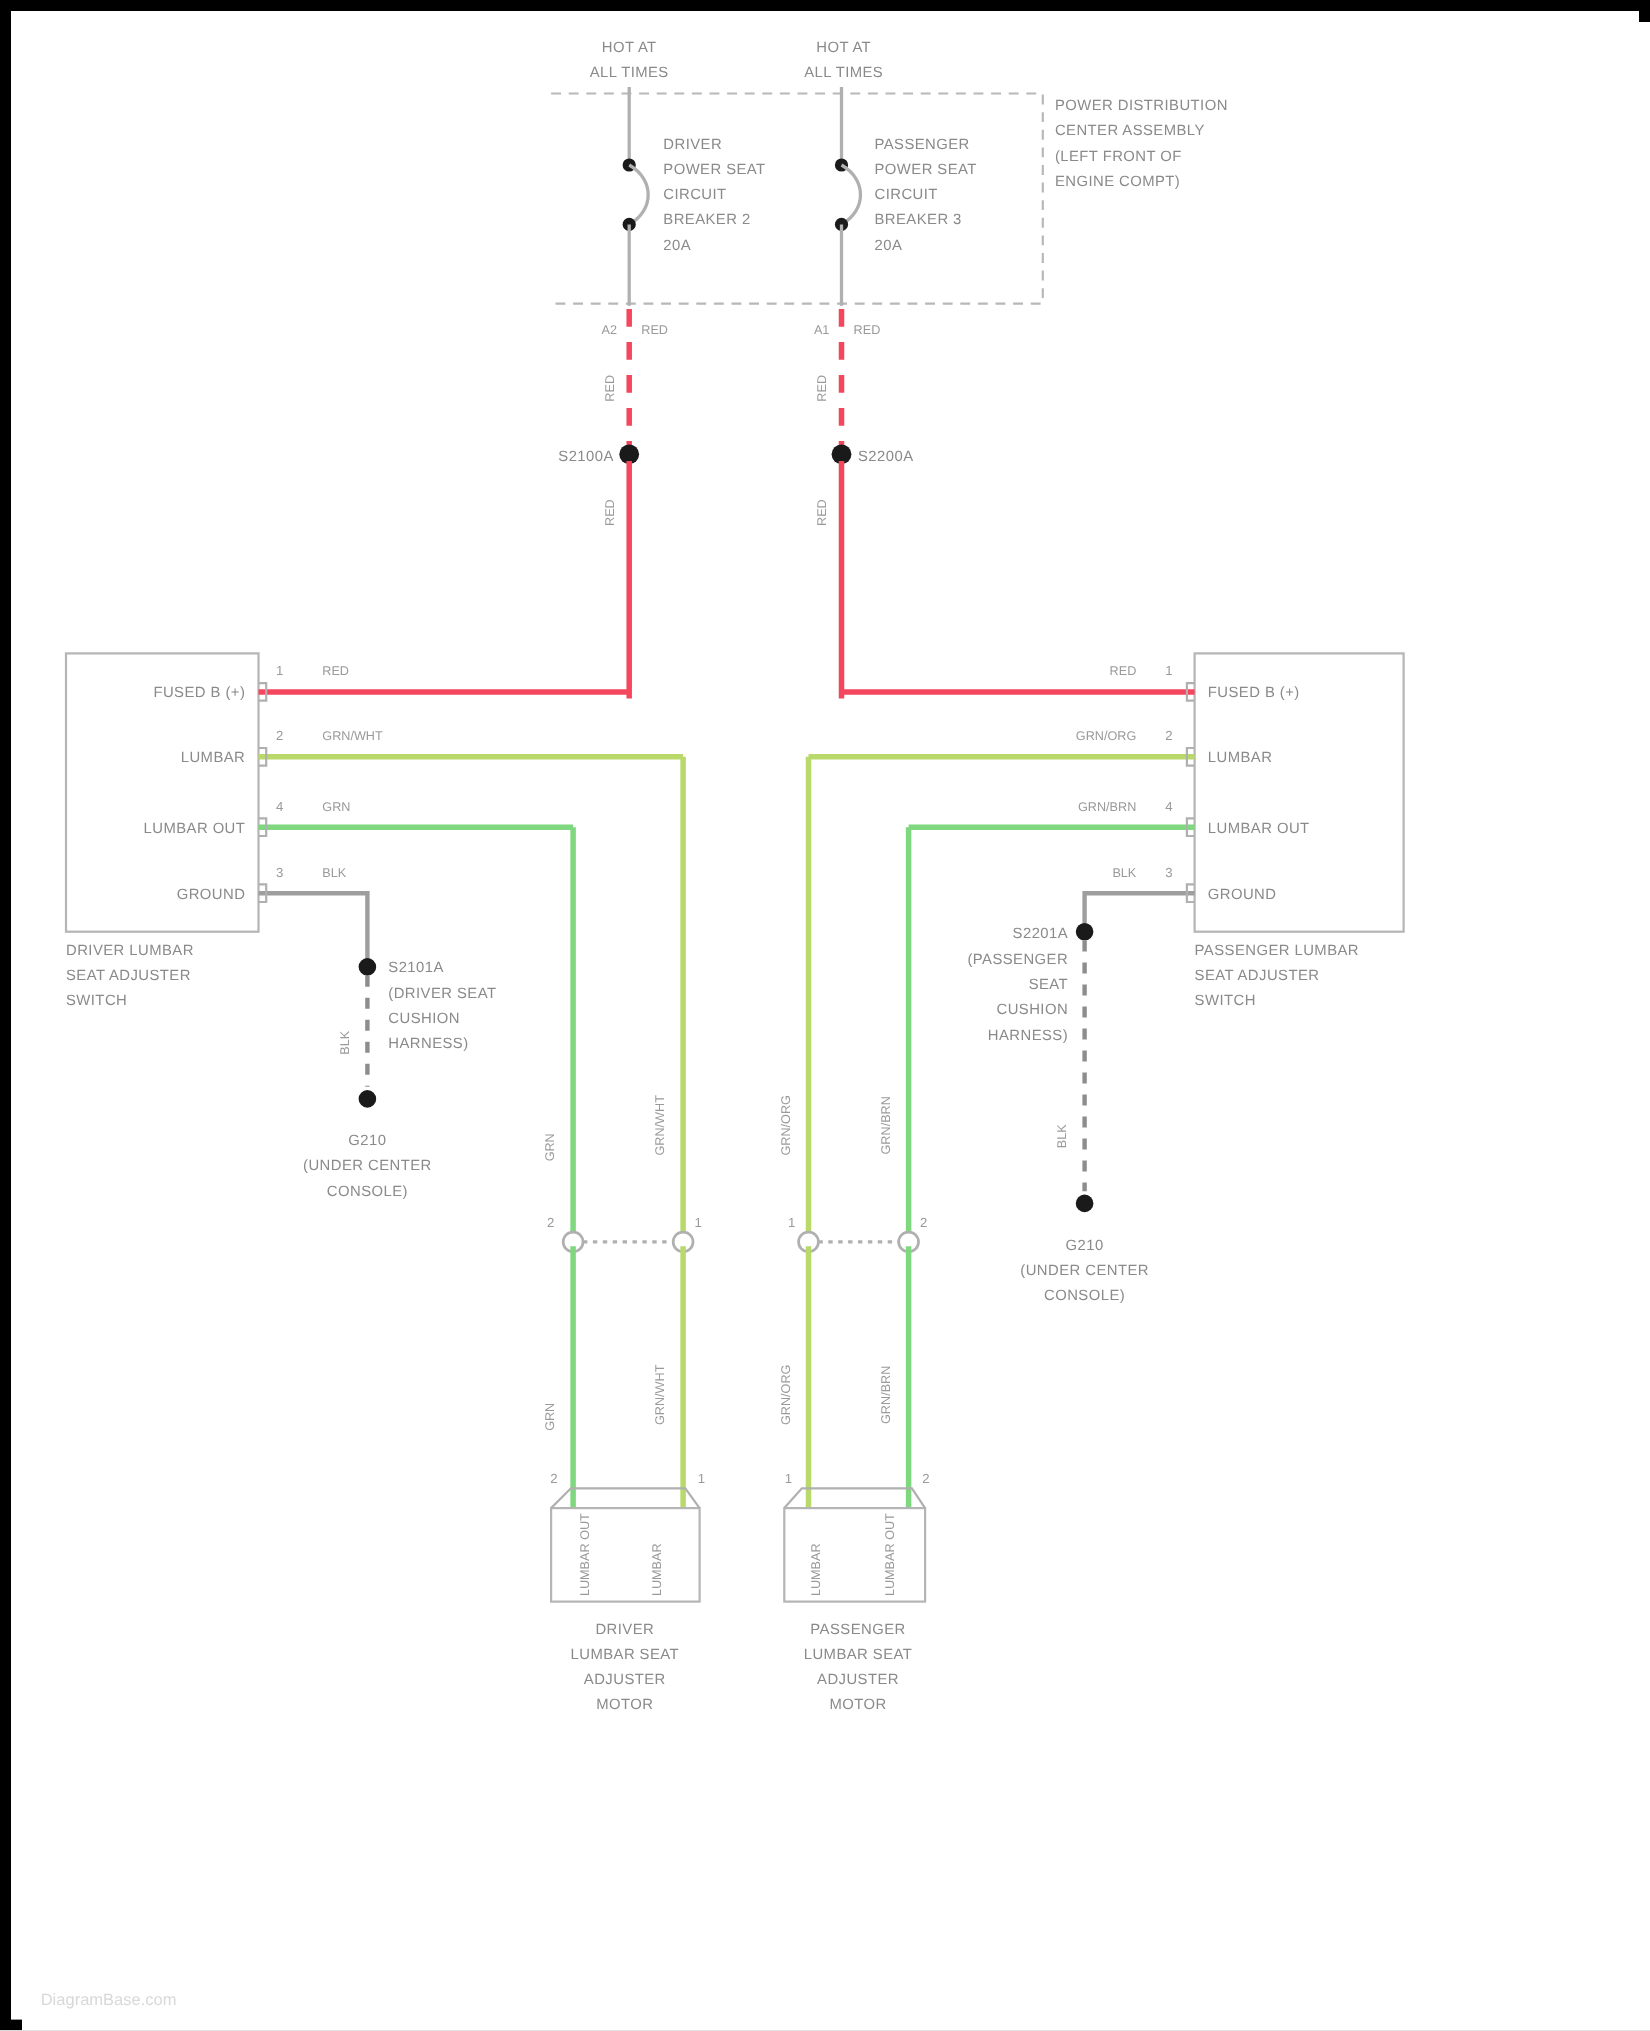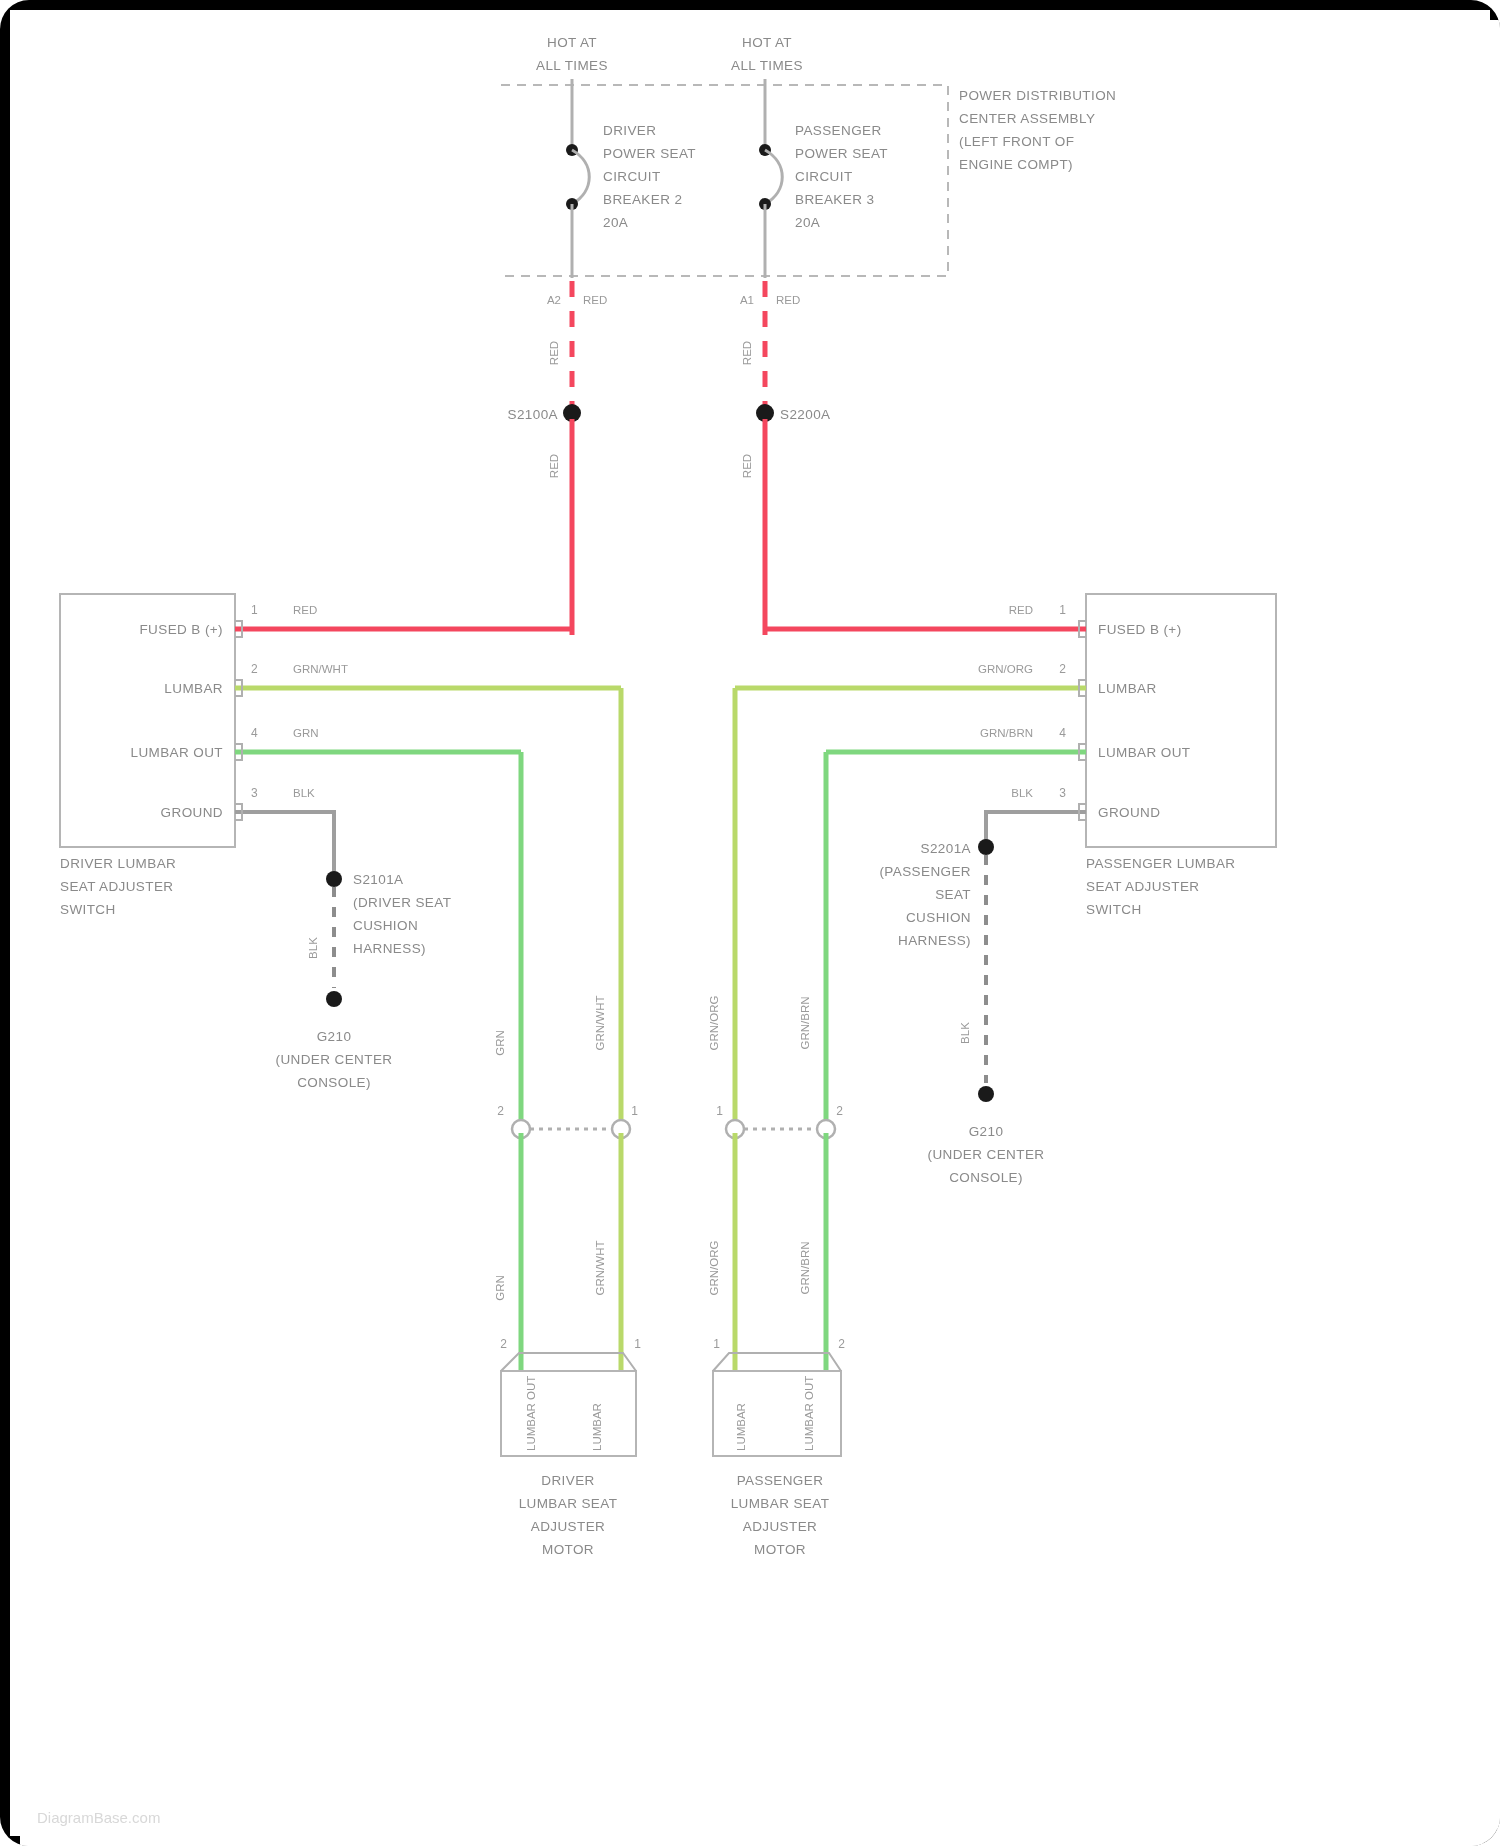--- a/index.html
+++ b/index.html
@@ -1,17 +1,17 @@
 <!DOCTYPE html>
 <html><head>
 <meta charset="utf-8">
 <style>
   html,body{margin:0;padding:0;background:#ffffff;}
   body{font-family:"Liberation Sans", sans-serif;}
-  #root{position:relative;width:1500px;height:1846px;background:#fff;overflow:hidden;border-radius:29px;}
+  #root{position:relative;width:1500px;height:1846px;background:#fff;overflow:hidden;}
   
   #frame{position:absolute;left:0;top:0;width:1500px;height:1846px;
          border:10px solid #000;box-sizing:border-box;background:#fff;}
   #inner{position:absolute;left:10px;top:10px;width:1480px;height:1826px;
          border:3px solid #ffffff;box-sizing:border-box;background:#fff;}
   svg{position:absolute;left:0;top:0;}
   .lbl{font-family:"Liberation Sans", sans-serif;font-size:13.5px;fill:#8a8a8a;
        letter-spacing:.4px;}
   .lbl-sm{font-size:11.5px;fill:#9a9a9a;}
   .pin{font-size:12px;fill:#9a9a9a;}

